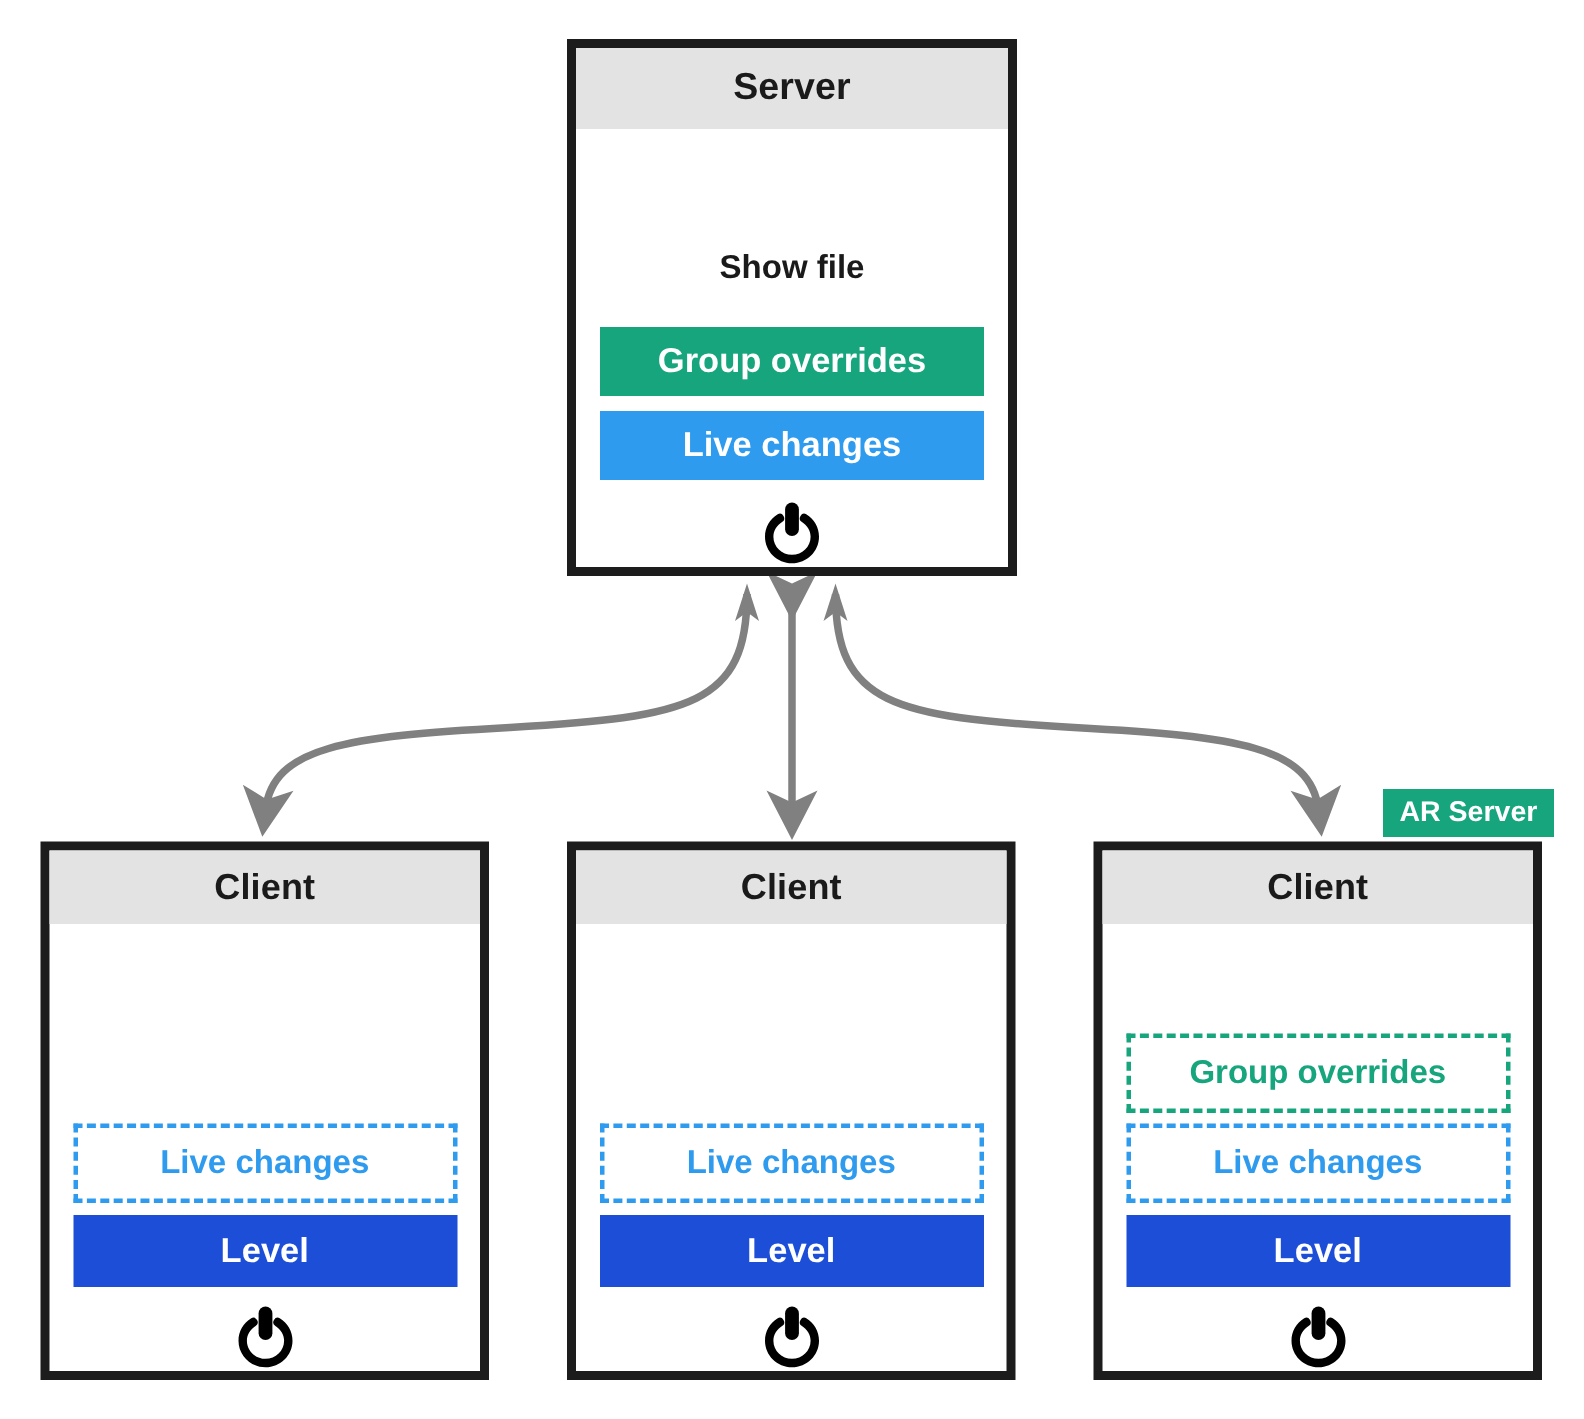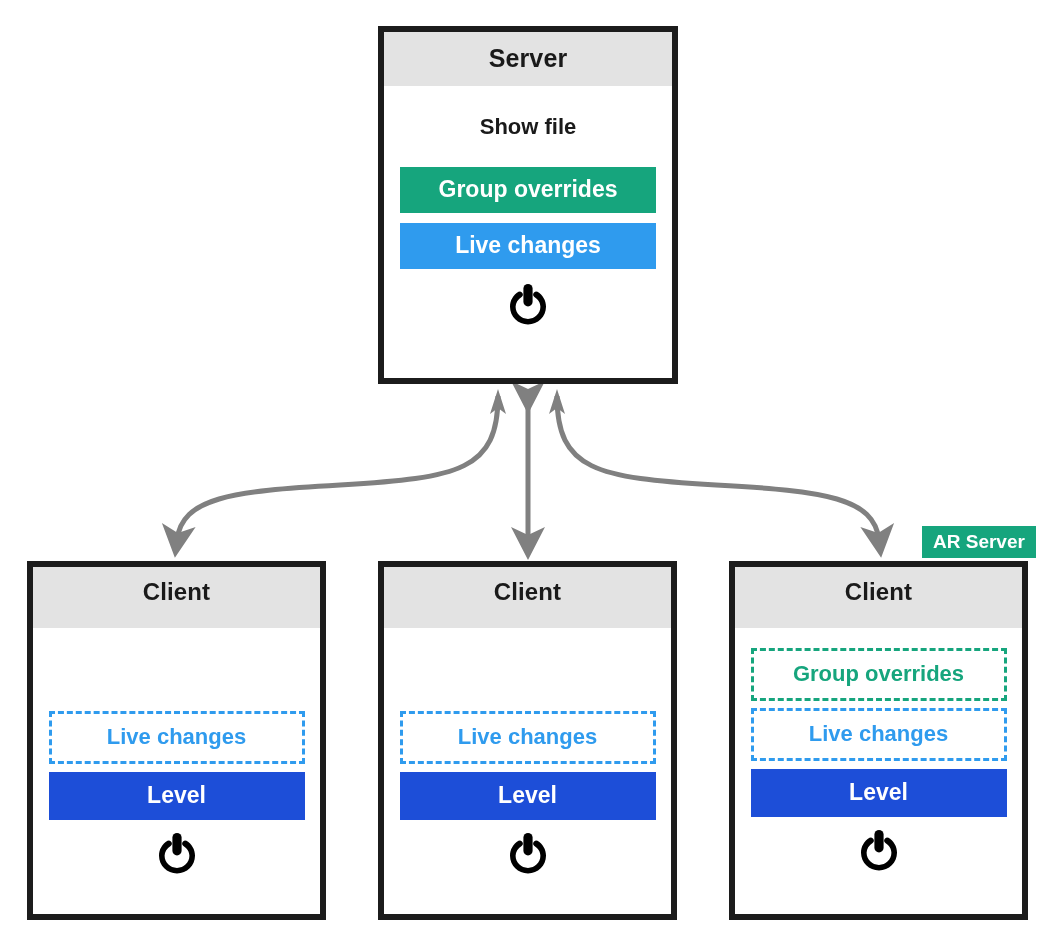--- a/index.html
+++ b/index.html
@@ -61,29 +61,30 @@
   .node-client {
     top: 561px;
     width: 299px;
     height: 359px;
   }
   #node-client-1 { left: 27px; }
   #node-client-2 { left: 378px; }
   #node-client-3 { left: 729px; }
   .node-client .node-header {
     font-size: 24px;
-    padding: 13px 0 24px 0;
+    padding: 13px 0 12px 0;
   }
 
   .node-body {
     position: relative;
     flex: 1 1 auto;
     display: flex;
     flex-direction: column;
     align-items: center;
+    justify-content: flex-end;
   }
 
   
   .plain-label {
     font-size: 22px;
     font-weight: bold;
     color: #1a1a1a;
     text-align: center;
     width: 100%;
   }

